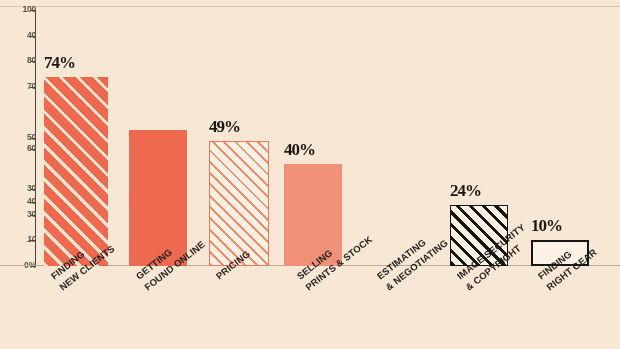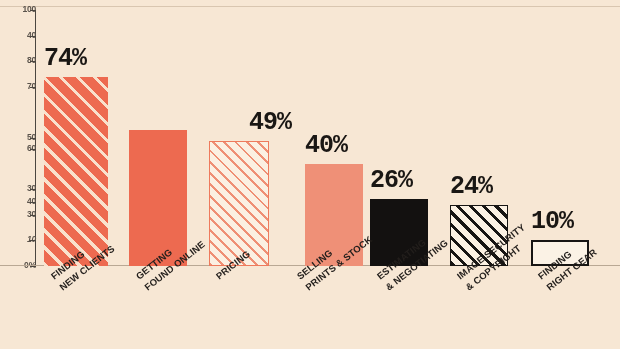--- a/index.html
+++ b/index.html
@@ -89,27 +89,27 @@
   .bar {
     position: absolute;
     bottom: 0;
     left: 0;
     width: 100%;
     box-sizing: border-box;
   }
   .bar-value {
     position: absolute;
     left: 0;
-    font-size: 25px;
+    font-size: 17px;
     font-weight: 800;
     color: #1a1714;
     letter-spacing: -1px;
     line-height: 1;
     white-space: nowrap;
-    font-family: Liberation Mono, monospace;
+    font-family: Liberation Serif, serif;
   }
 
   
   .fill-solid-orange-striped {
     background-color: #ed6a50;
     background-image: repeating-linear-gradient(
       45deg,
       rgba(250,235,215,0.92) 0px,
       rgba(250,235,215,0.92) 3px,
       rgba(0,0,0,0) 3px,
@@ -232,29 +232,25 @@
   <div id="plot">
       <div class="bar-slot" style="left: 8px; width: 64px;">
         <div class="bar fill-solid-orange-striped" title="74%" style="height: 189.44px;"></div>
         <div class="bar-value" style="bottom: 195.44px;">74%</div>
       </div>
       <div class="bar-slot" style="left: 93px; width: 58px;">
         <div class="bar fill-solid-orange" title="53%" style="height: 135.68px;"></div>
       </div>
       <div class="bar-slot" style="left: 173px; width: 60px;">
         <div class="bar fill-light-orange-striped" title="49%" style="height: 125.44px;"></div>
-        <div class="bar-value" style="bottom: 131.44px; margin-left: 40px;">49%</div>
-      </div>
-      <div class="bar-slot" style="left: 269px; width: 58px;">
+        <div class="bar-value" style="bottom: 131.44px;">49%</div>
+      </div>
+      <div class="bar-slot" style="left: 248px; width: 58px;">
         <div class="bar fill-salmon" title="40%" style="height: 102.4px;"></div>
         <div class="bar-value" style="bottom: 108.4px;">40%</div>
-      </div>
-      <div class="bar-slot" style="left: 334px; width: 58px;">
-        <div class="bar fill-black" title="26%" style="height: 66.56px;"></div>
-        <div class="bar-value" style="bottom: 72.56px;">26%</div>
       </div>
       <div class="bar-slot" style="left: 414px; width: 58px;">
         <div class="bar fill-black-striped" title="24%" style="height: 61.44px;"></div>
         <div class="bar-value" style="bottom: 67.44px;">24%</div>
       </div>
       <div class="bar-slot" style="left: 495px; width: 58px;">
         <div class="bar fill-outline" title="10%" style="height: 25.6px;"></div>
         <div class="bar-value" style="bottom: 31.6px; text-align: center;">10%</div>
       </div>
     </div>

